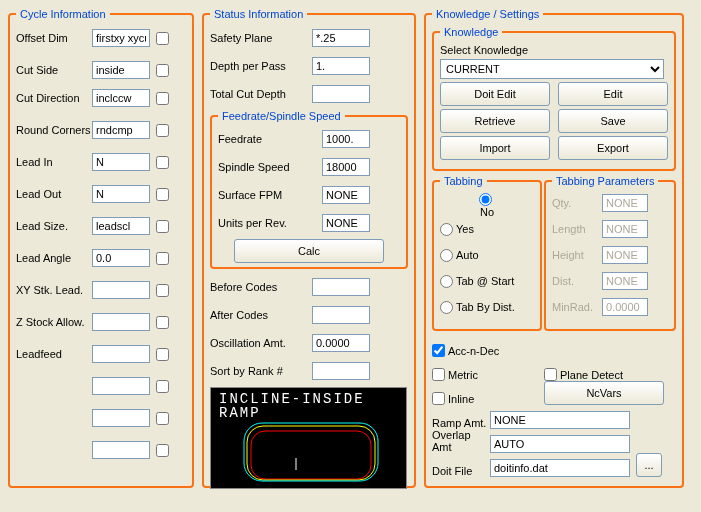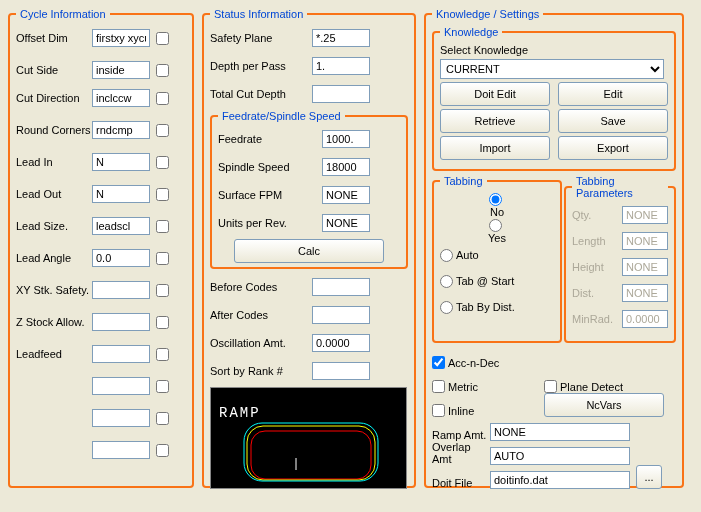--- a/index.html
+++ b/index.html
@@ -153,21 +153,21 @@
             <span class="lbl ci-lbl">Lead Size.</span>
             <input type="text" class="ci-in" value="leadscl" style="">
             <input type="checkbox" style="">
           </div>
           <div class="row" style="margin-bottom: 8px;">
             <span class="lbl ci-lbl">Lead Angle</span>
             <input type="text" class="ci-in" value="0.0" style="">
             <input type="checkbox" style="">
           </div>
           <div class="row" style="margin-bottom: 8px;">
-            <span class="lbl ci-lbl">XY Stk. Safety.</span>
+            <span class="lbl ci-lbl">XY Stk. Lead.</span>
             <input type="text" class="ci-in" value="" style="">
             <input type="checkbox" style="">
           </div>
           <div class="row" style="margin-bottom: 8px;">
             <span class="lbl ci-lbl">Z Stock Allow.</span>
             <input type="text" class="ci-in" value="" style="">
             <input type="checkbox" style="">
           </div>
           <div class="row" style="margin-bottom: 8px;">
             <span class="lbl ci-lbl">Leadfeed</span>
@@ -244,21 +244,21 @@
         <span class="lbl si-lbl">Oscillation Amt.</span>
         <input type="text" class="si-in" value="0.0000" style="">
       </div>
       <div class="row">
         <span class="lbl si-lbl">Sort by Rank #</span>
         <input type="text" class="si-in" value="" style="">
       </div>
 
       <div class="preview">
         <div class="preview-text">
-          <br>
+          <span>INCLINE-INSIDE</span><br>
           <span>RAMP</span>
         </div>
         <svg width="197" height="102">
           <rect x="40" y="43" rx="14" ry="14" width="120" height="48" fill="none" stroke="#ff0000" stroke-width="1"></rect>
           <rect x="36" y="38" rx="16" ry="16" width="128" height="54" fill="none" stroke="#ffff00" stroke-width="1"></rect>
           <rect x="33" y="35" rx="18" ry="18" width="134" height="58" fill="none" stroke="#00ffff" stroke-width="1"></rect>
           <line x1="85" y1="70" x2="85" y2="82" stroke="#ffffff" stroke-width="1"></line>
         </svg>
       </div>
     </fieldset>
@@ -289,39 +289,39 @@
       </fieldset>
 
       <div style="display:flex;gap:2px;margin-top:4px">
         <fieldset style="flex:1;min-width:0">
           <legend>Tabbing</legend>
           <div id="tabbing-options">
               <div class="tab-row" style="margin-bottom: 6px; flex-direction: column;">
                 <input type="radio" name="tabbing" checked="" style="">
                 <span>No</span>
               </div>
-              <div class="tab-row" style="margin-bottom: 6px; flex-direction: column;">
+              <div class="tab-row" style="margin-bottom: 6px;">
                 <input type="radio" name="tabbing" style="">
                 <span>Yes</span>
               </div>
               <div class="tab-row" style="margin-bottom: 6px;">
                 <input type="radio" name="tabbing" style="">
                 <span>Auto</span>
               </div>
               <div class="tab-row" style="margin-bottom: 6px;">
                 <input type="radio" name="tabbing" style="">
                 <span>Tab @ Start</span>
               </div>
               <div class="tab-row" style="margin-bottom: 6px;">
                 <input type="radio" name="tabbing" style="">
                 <span>Tab By Dist.</span>
               </div>
             </div>
         </fieldset>
-        <fieldset style="width:112px">
+        <fieldset style="width:132px">
           <legend>Tabbing Parameters</legend>
           <div id="tabparam-rows">
               <div class="tab-row" style="margin-bottom: 6px;">
                 <span class="lbl tp-lbl disabled-label">Qty.</span>
                 <input type="text" class="tp-in disabled" disabled="" value="NONE" style="">
               </div>
               <div class="tab-row" style="margin-bottom: 6px;">
                 <span class="lbl tp-lbl disabled-label">Length</span>
                 <input type="text" class="tp-in disabled" disabled="" value="NONE" style="">
               </div>

